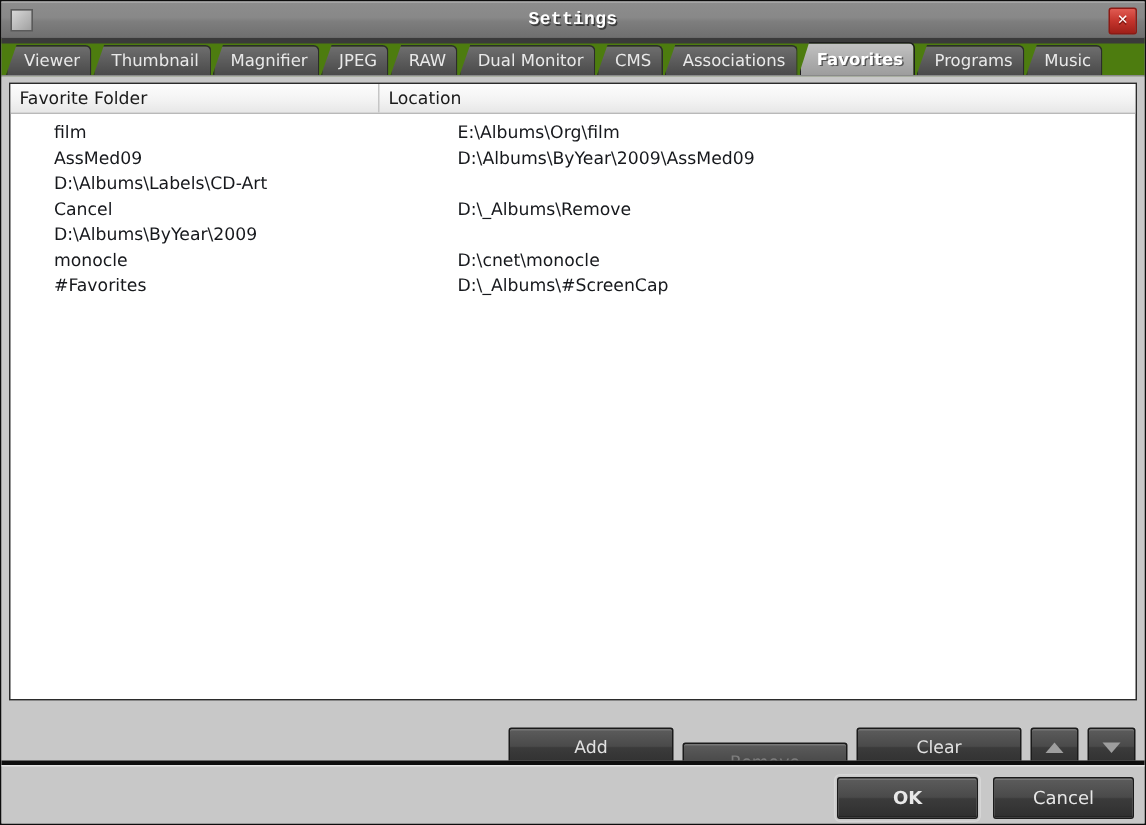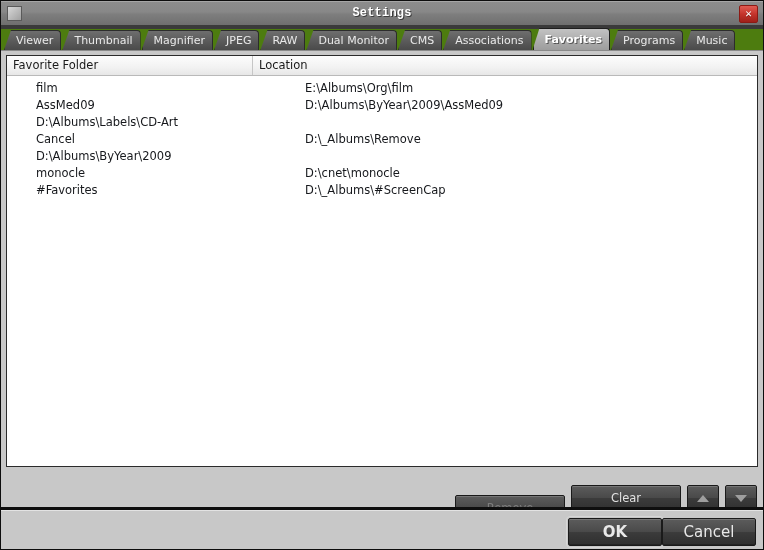--- a/index.html
+++ b/index.html
@@ -247,21 +247,22 @@
   }
   .footer-inner {
     position: absolute;
     right: 7px;
     top: 8px;
     display: flex;
   }
   .btn-dialog {
     height: 26px;
     width: 92px;
-    font-size: 15px;
+    margin-left: 10px;
+    font-size: 12px;
     color: #e8e8e8;
     background: linear-gradient(to bottom, #5c5c5c 0%, #4a4a4a 48%, #3b3b3b 52%, #2f2f2f 100%);
     border: 1px solid #1a1a1a;
     border-radius: 2px;
     box-shadow: inset 0 1px 0 #787878, inset 0 -1px 0 #242424;
     display: flex;
     align-items: center;
     justify-content: center;
     cursor: pointer;
     user-select: none;
@@ -331,20 +332,21 @@
         </div>
         <div class="row">
           <div class="cell col1">#Favorites</div>
           <div class="cell col2">D:\_Albums\#ScreenCap</div>
         </div>
       </div>
     </div>
 
     <div class="actionbar">
       <div class="actionbar-inner">
+        <div class="btn">Add</div>
         <div class="btn disabled">Remove</div>
         <div class="btn">Clear</div>
         <div class="btn arrow">
           <span class="tri up"></span>
         </div>
         <div class="btn arrow">
           <span class="tri down"></span>
         </div>
       </div>
     </div>

